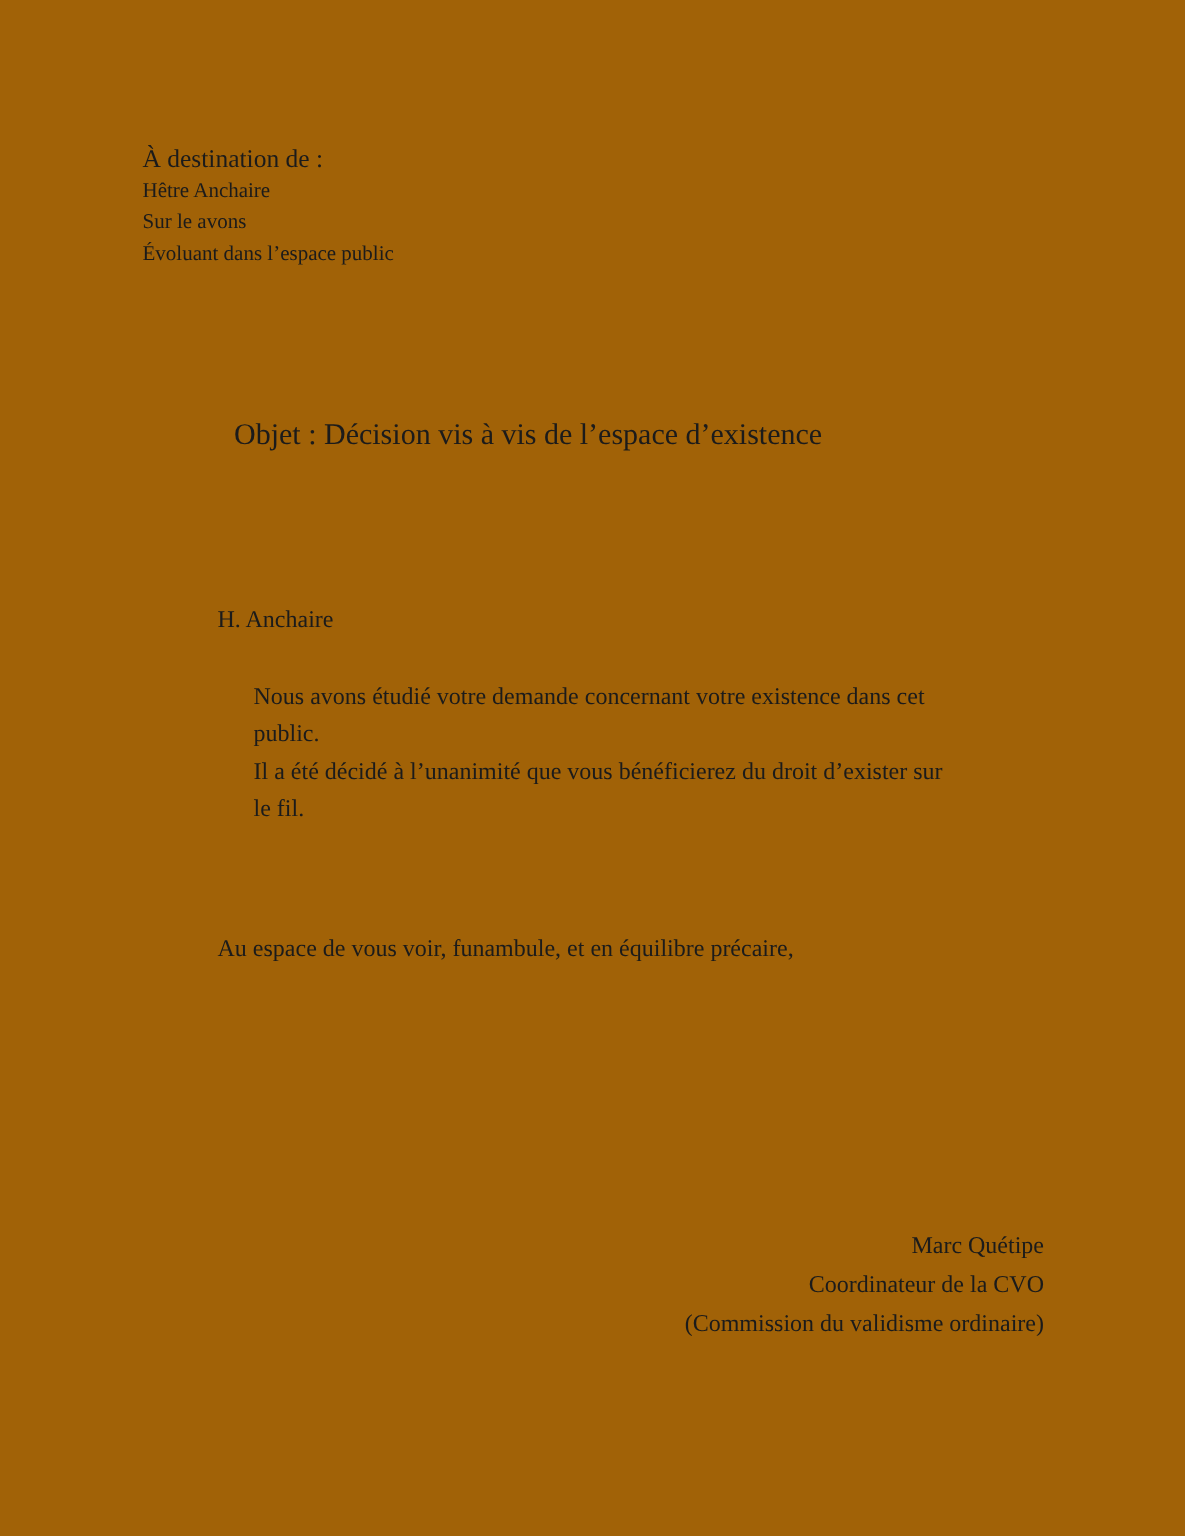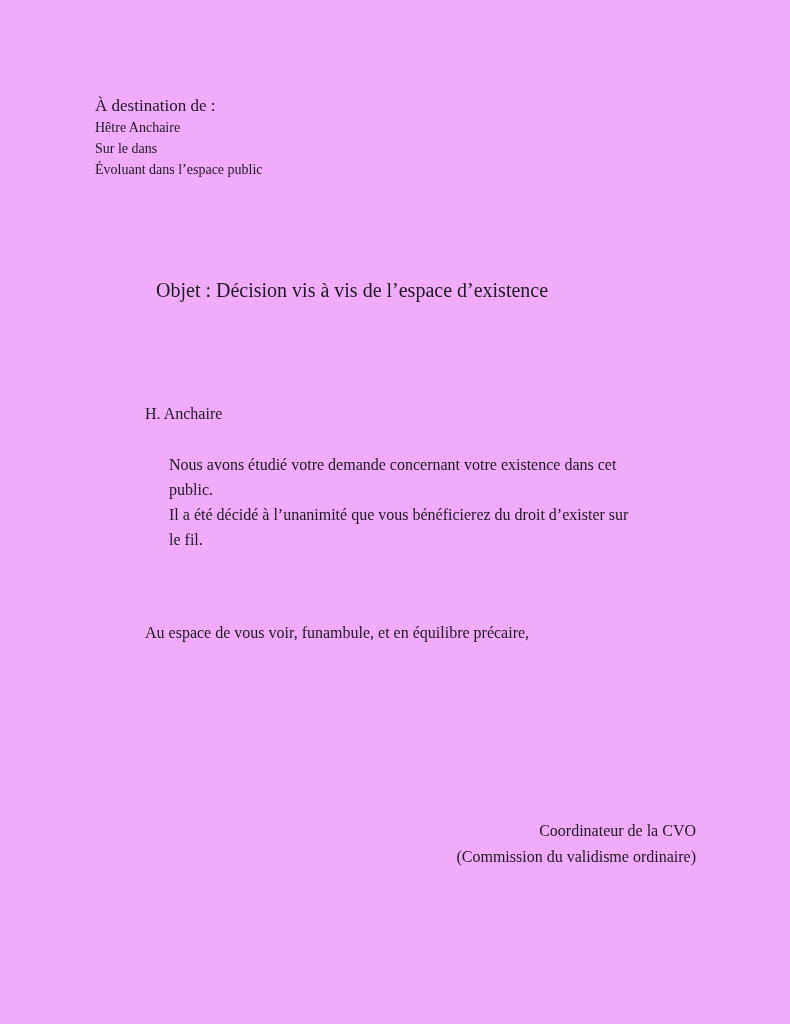--- a/index.html
+++ b/index.html
@@ -6,21 +6,21 @@
   html, body {
     margin: 0;
     padding: 0;
     background: #ffffff;
   }
   .page {
     position: relative;
     width: 790px;
     height: 1024px;
     margin: 0 auto;
-    background: #f0abfc;
+    background: #a16207;
     overflow: hidden;
     font-family: "Liberation Serif", "DejaVu Serif", serif;
     color: #1b1b1b;
     -webkit-font-smoothing: antialiased;
   }
 
   
   .recipient-block {
     position: absolute;
     left: 95px;
@@ -95,35 +95,36 @@
   }
 </style>
 </head>
 <body>
 
 <div class="page">
 
   <div class="recipient-block">
     <div class="recipient-heading">À destination de :</div>
     <div class="recipient-line">Hêtre Anchaire</div>
-    <div class="recipient-line">Sur le dans</div>
+    <div class="recipient-line">Sur le avons</div>
     <div class="recipient-line">Évoluant dans l’espace public</div>
   </div>
 
   <div class="subject-line">Objet : Décision vis à vis de l’espace d’existence</div>
 
   <div class="salutation">H. Anchaire</div>
 
   <div class="body-block">
     <div class="body-line">Nous avons étudié votre demande concernant votre existence dans cet</div>
     <div class="body-line">public.</div>
     <div class="body-line">Il a été décidé à l’unanimité que vous bénéficierez du droit d’exister sur</div>
     <div class="body-line">le fil.</div>
   </div>
 
   <div class="closing-line">Au espace de vous voir, funambule, et en équilibre précaire,</div>
 
   <div class="signature-block">
+    <div class="signature-line">Marc Quétipe</div>
     <div class="signature-line">Coordinateur de la CVO</div>
     <div class="signature-line">(Commission du validisme ordinaire)</div>
   </div>
 
 </div>
 
 </body></html>

